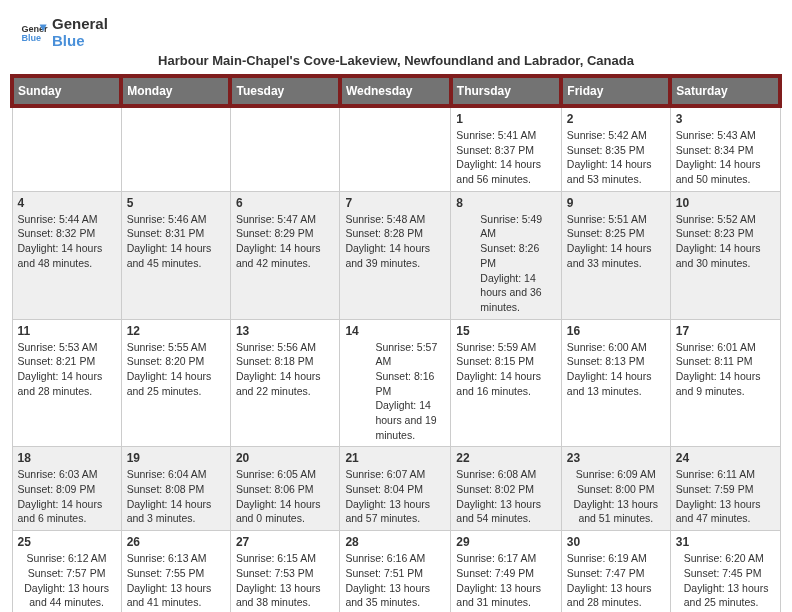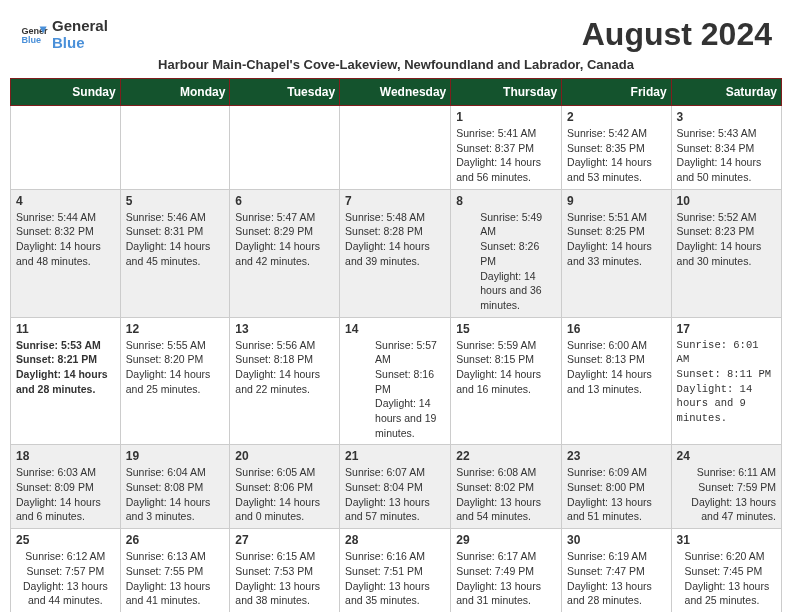--- a/index.html
+++ b/index.html
@@ -36,27 +36,27 @@
       color: #333;
       font-weight: bold;
       padding: 2px 0 6px 0;
     }
     .calendar {
       width: 100%;
       border-collapse: collapse;
       font-size: 11px;
     }
     .calendar th {
-      background: #14532d;
+      background: #737373;
       color: #fff;
       font-weight: bold;
       font-size: 12px;
       padding: 6px 4px;
-      text-align: right;
-      border: 1px solid #7f1d1d;
+      text-align: left;
+      border: 4px solid #7f1d1d;
     }
     .calendar td {
       border: 1px solid #ccc;
       vertical-align: top;
       padding: 4px 5px;
       width: 113px;
       min-height: 80px;
       background: #fff;
     }
     .calendar tr:nth-child(even) td {
@@ -97,21 +97,20 @@
       <rect x="0" y="0" width="40" height="40" fill="white"></rect>
       <text x="2" y="18" font-size="13" font-weight="bold" fill="#333" font-family="Arial">General</text>
       <text x="2" y="32" font-size="13" font-weight="bold" fill="#4a90d9" font-family="Arial">Blue</text>
       <polygon points="28,8 38,8 33,18" fill="#4a90d9"></polygon>
     </svg>
     <div>
       <div style="font-size:15px;font-weight:bold;color:#333;line-height:1.1;">General</div>
       <div style="font-size:15px;font-weight:bold;color:#4a90d9;line-height:1.1;">Blue</div>
     </div>
   </div>
-  <div class="month-title">August 2024</div>
 </div>
 
 <div class="subtitle">Harbour Main-Chapel's Cove-Lakeview, Newfoundland and Labrador, Canada</div>
 
 <table class="calendar">
   <thead>
     <tr>
         <th>Sunday</th>
         <th>Monday</th>
         <th>Tuesday</th>
@@ -186,21 +185,21 @@
         <td>
           <span class="day-number">10</span>
           <div class="day-info" style="white-space: pre-line;">Sunrise: 5:52 AM
 Sunset: 8:23 PM
 Daylight: 14 hours and 30 minutes.</div>
         </td>
       </tr>
       <tr>
         <td>
           <span class="day-number">11</span>
-          <div class="day-info" style="white-space: pre-line; font-weight: bold;">Sunrise: 5:53 AM
+          <div class="day-info" style="white-space: pre-line;">Sunrise: 5:53 AM
 Sunset: 8:21 PM
 Daylight: 14 hours and 28 minutes.</div>
         </td>
         <td>
           <span class="day-number">12</span>
           <div class="day-info" style="white-space: pre-line;">Sunrise: 5:55 AM
 Sunset: 8:20 PM
 Daylight: 14 hours and 25 minutes.</div>
         </td>
         <td>
@@ -222,21 +221,21 @@
 Daylight: 14 hours and 16 minutes.</div>
         </td>
         <td>
           <span class="day-number">16</span>
           <div class="day-info" style="white-space: pre-line;">Sunrise: 6:00 AM
 Sunset: 8:13 PM
 Daylight: 14 hours and 13 minutes.</div>
         </td>
         <td>
           <span class="day-number">17</span>
-          <div class="day-info" style="white-space: pre-line; font-family: Liberation Mono, monospace;">Sunrise: 6:01 AM
+          <div class="day-info" style="white-space: pre-line;">Sunrise: 6:01 AM
 Sunset: 8:11 PM
 Daylight: 14 hours and 9 minutes.</div>
         </td>
       </tr>
       <tr>
         <td>
           <span class="day-number">18</span>
           <div class="day-info" style="white-space: pre-line;">Sunrise: 6:03 AM
 Sunset: 8:09 PM
 Daylight: 14 hours and 6 minutes.</div>
@@ -260,27 +259,27 @@
 Daylight: 13 hours and 57 minutes.</div>
         </td>
         <td>
           <span class="day-number">22</span>
           <div class="day-info" style="white-space: pre-line;">Sunrise: 6:08 AM
 Sunset: 8:02 PM
 Daylight: 13 hours and 54 minutes.</div>
         </td>
         <td>
           <span class="day-number">23</span>
-          <div class="day-info" style="white-space: pre-line;">Sunrise: 6:09 AM
+          <div class="day-info" style="white-space: pre-line; text-align: center;">Sunrise: 6:09 AM
 Sunset: 8:00 PM
 Daylight: 13 hours and 51 minutes.</div>
         </td>
         <td>
           <span class="day-number">24</span>
-          <div class="day-info" style="white-space: pre-line; text-align: right;">Sunrise: 6:11 AM
+          <div class="day-info" style="white-space: pre-line;">Sunrise: 6:11 AM
 Sunset: 7:59 PM
 Daylight: 13 hours and 47 minutes.</div>
         </td>
       </tr>
       <tr>
         <td>
           <span class="day-number">25</span>
           <div class="day-info" style="white-space: pre-line; text-align: center;">Sunrise: 6:12 AM
 Sunset: 7:57 PM
 Daylight: 13 hours and 44 minutes.</div>

